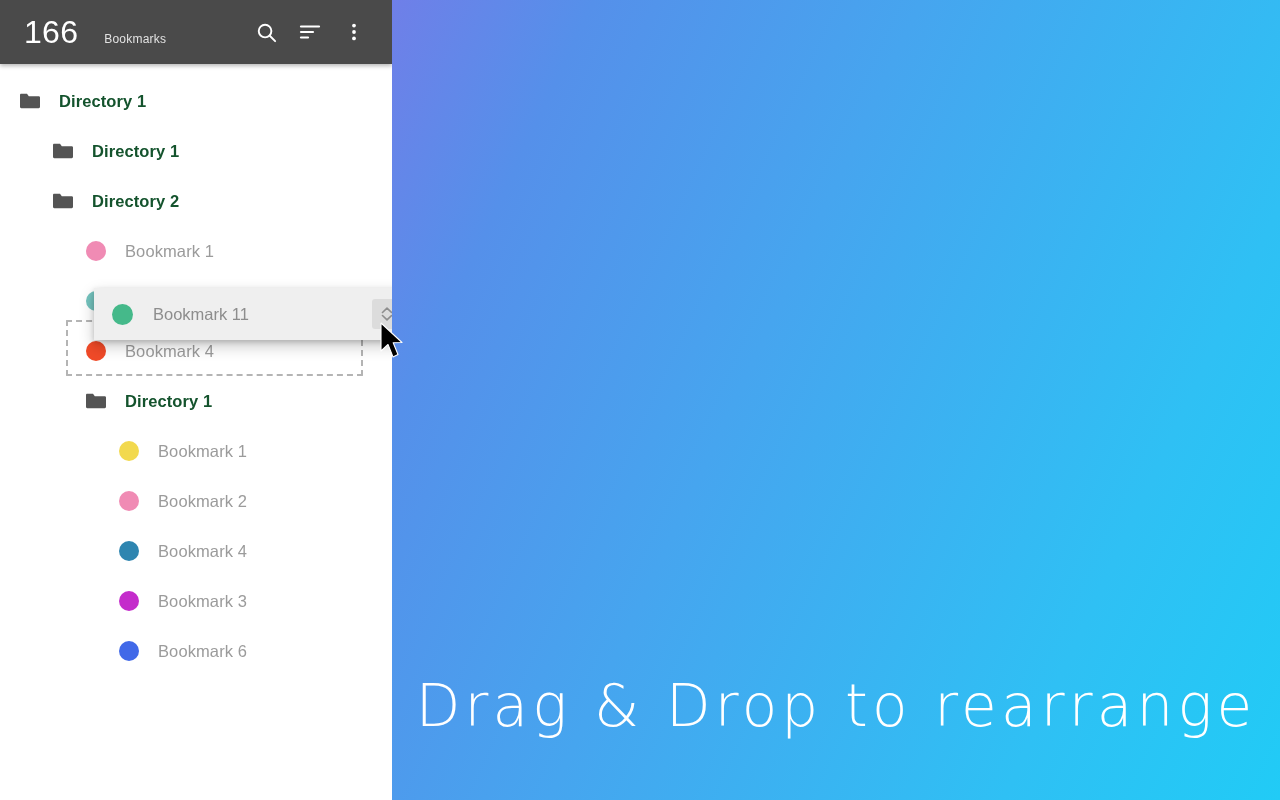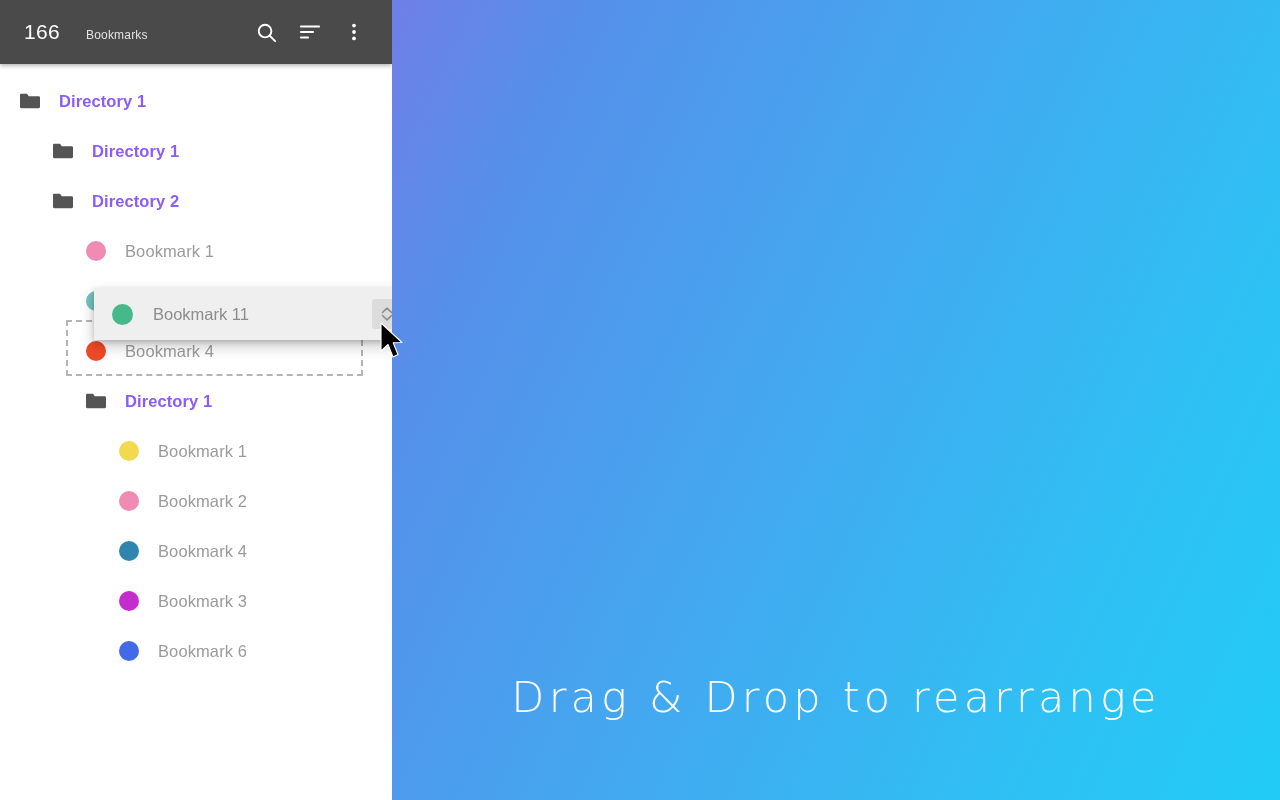--- a/index.html
+++ b/index.html
@@ -21,21 +21,21 @@
     left: 392px; top: 0;
     width: 888px; height: 800px;
     background: linear-gradient(115deg, #6f7fe8 0%, #5590ea 16%, #46a5ef 42%, #2fc0f4 78%, #21cbf6 100%);
   }
   .tagline {
     position: absolute;
     left: 0; right: 0;
     top: 672px;
     text-align: center;
     color: #ffffff;
-    font-size: 43px;
+    font-size: 58px;
     font-weight: 300;
     letter-spacing: 4.2px;
     white-space: nowrap;
     font-family: "DejaVu Sans", sans-serif;
   }
 
   
   .left-panel {
     position: absolute;
     left: 0; top: 0;
@@ -55,21 +55,21 @@
     box-shadow: 0 2px 4px rgba(0,0,0,0.28);
     z-index: 5;
   }
   .app-bar .title-group {
     display: flex;
     align-items: baseline;
     flex: 1;
   }
   .count {
     color: #ffffff;
-    font-size: 21px;
+    font-size: 32px;
     font-weight: 400;
     letter-spacing: 0.3px;
   }
   .count-label {
     color: #e2e2e2;
     font-size: 12px;
     margin-left: 26px;
     letter-spacing: 0.2px;
     text-align: center;
   }
@@ -99,21 +99,21 @@
     align-items: center;
     justify-content: center;
     flex: 0 0 26px;
   }
   .row .label {
     margin-left: 16px;
     font-size: 16.5px;
     white-space: nowrap;
   }
   .row.folder .label {
-    color: #8b5cf6;
+    color: #14532d;
     font-weight: 700;
     letter-spacing: 0.1px;
   }
   .row.bookmark .label {
     color: #9b9b9b;
     font-weight: 400;
     letter-spacing: 0.1px;
     text-align: right;
   }
   .dot {

